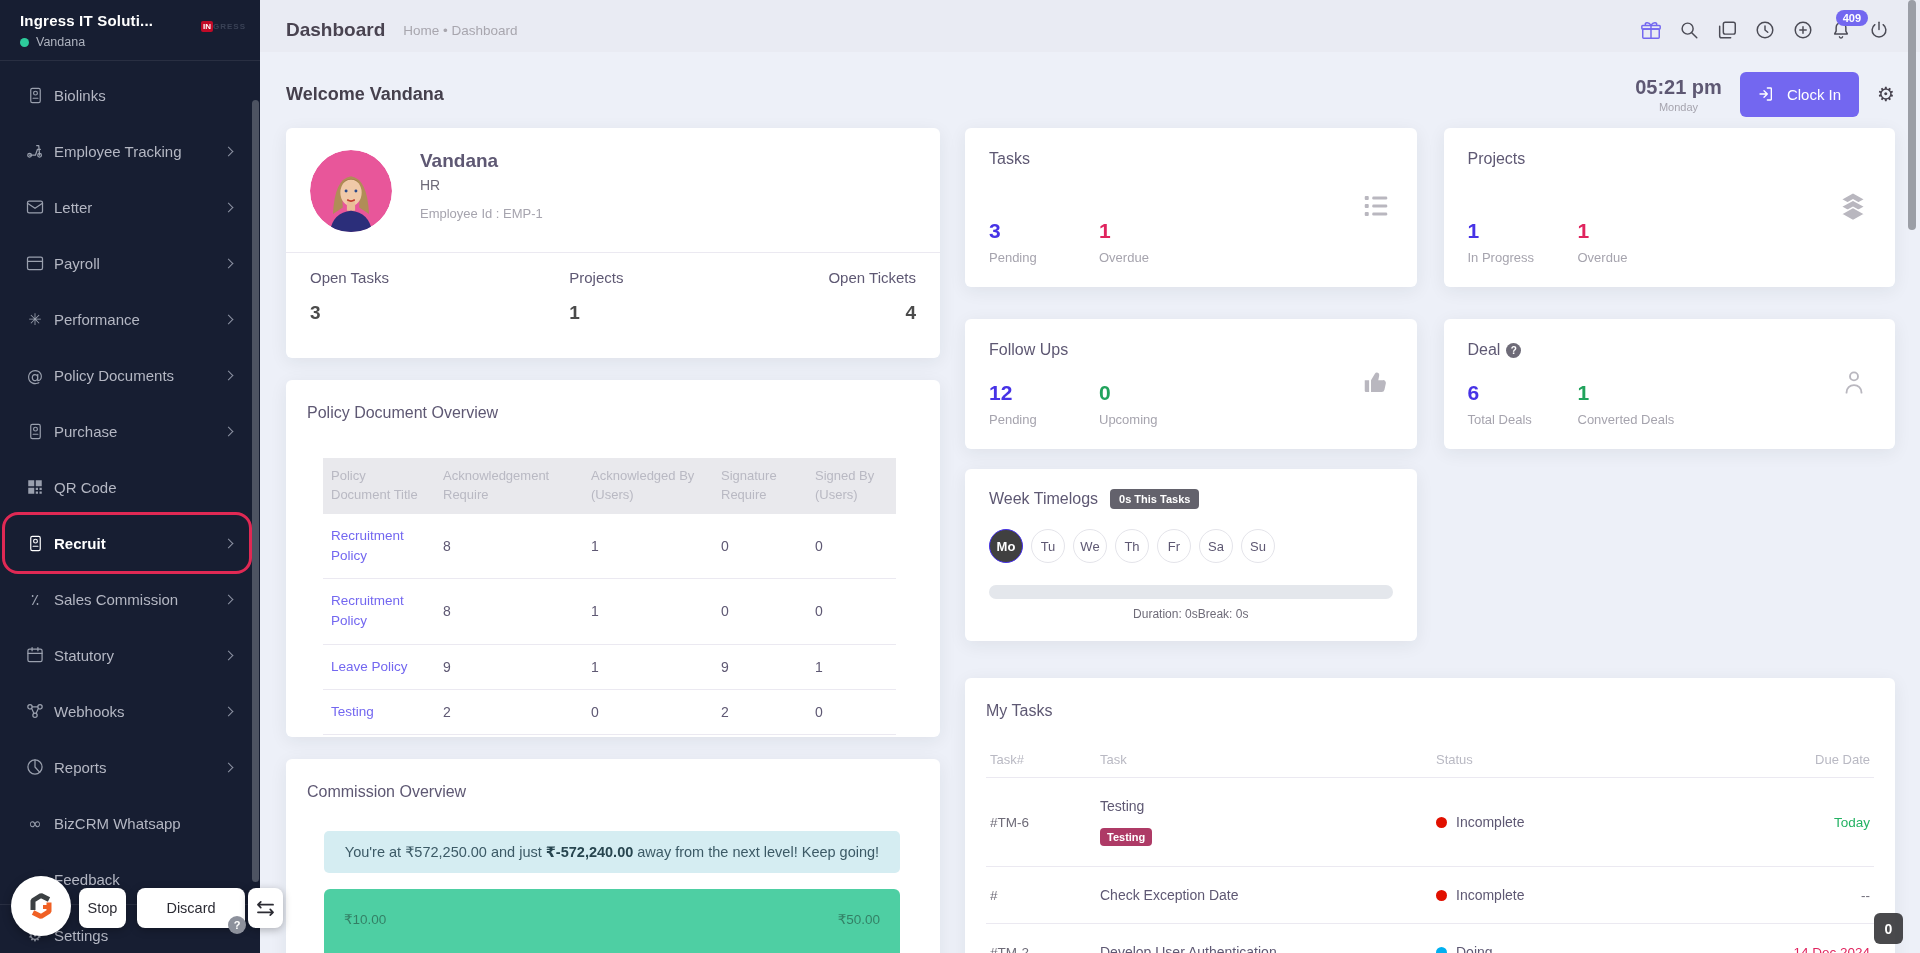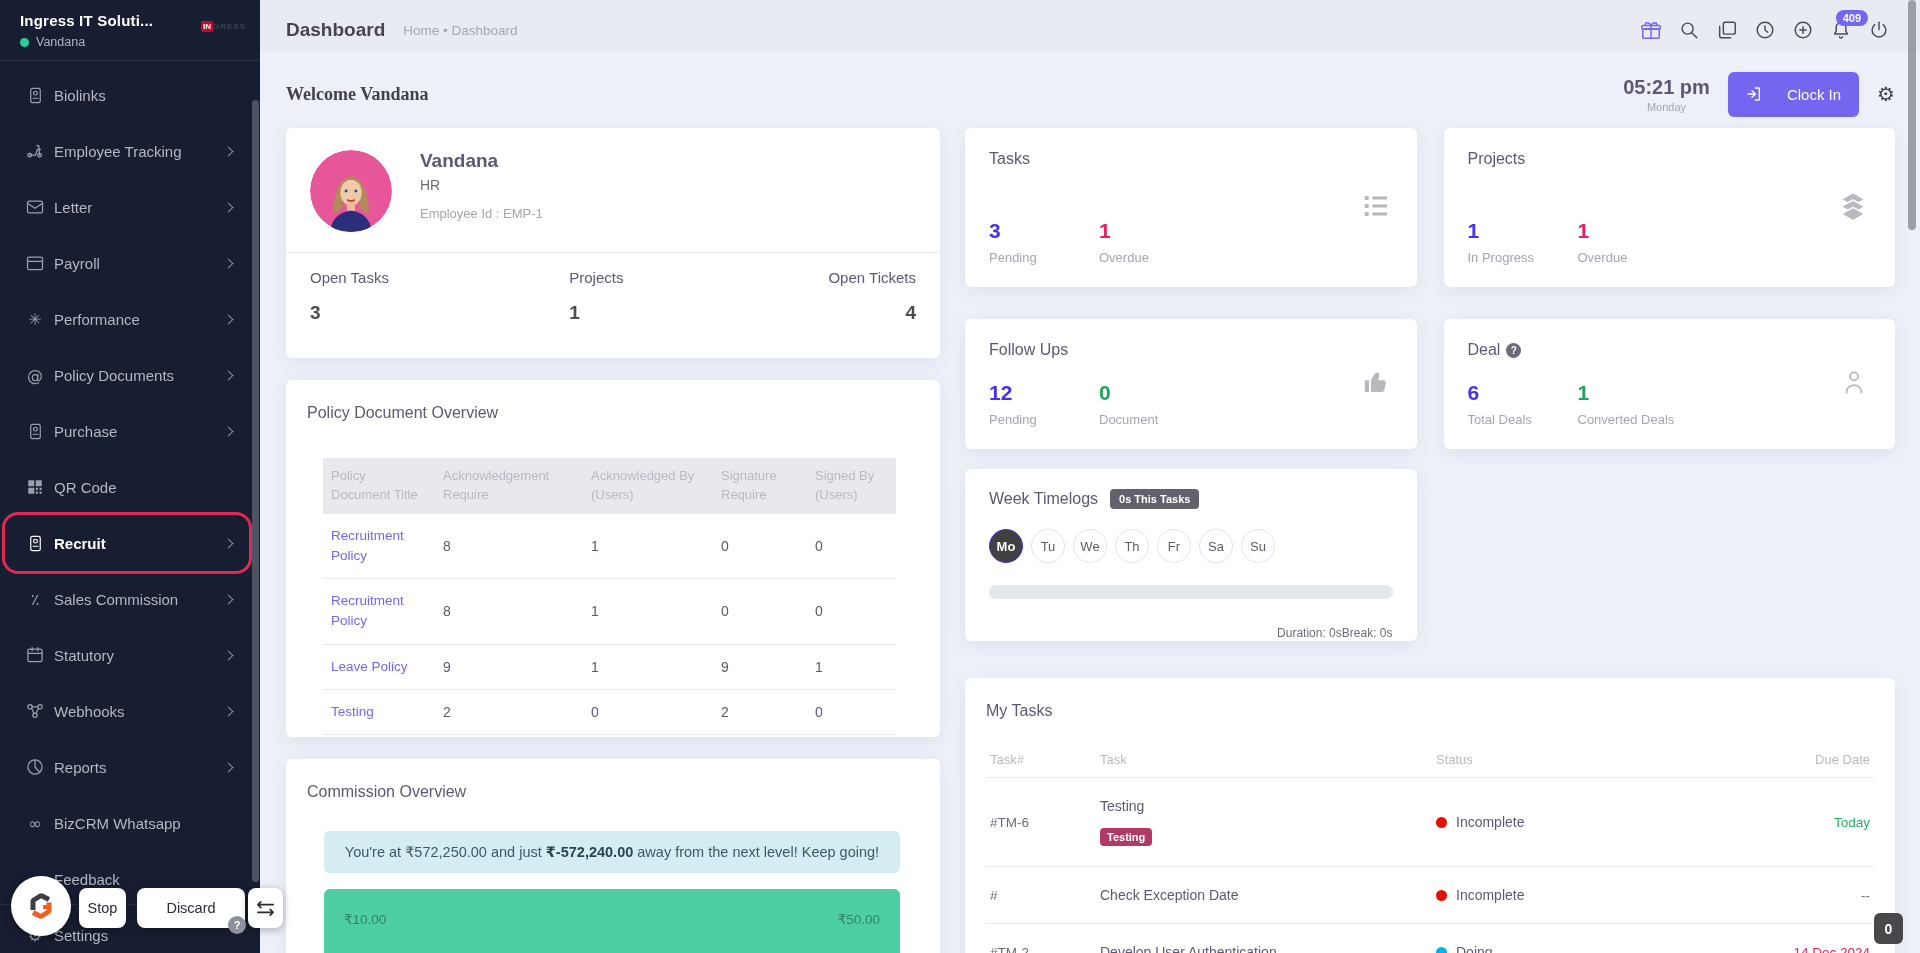--- a/index.html
+++ b/index.html
@@ -34,26 +34,26 @@
   .tb-icons { margin-left:auto; display:flex; align-items:center; gap:16px; }
   .tb-icon { width:22px; height:22px; color:#4b4b55; cursor:pointer; position:relative; }
   .tb-icon svg { width:22px; height:22px; stroke:currentColor; fill:none; stroke-width:1.6; stroke-linecap:round; stroke-linejoin:round; }
   .tb-icon.purple { color:#7367f0; }
   .bell-wrap { position:relative; }
   .bell-badge { position:absolute; top:-9px; right:-16px; background:#7367f0; color:#fff; font-size:11px; font-weight:bold; padding:2px 7px; border-radius:9px; }
 
   
   .content { position:absolute; left:260px; right:0; top:52px; bottom:0; background:#edf0f8; padding:8px 25px 0 26px; overflow:hidden; }
   .welcome-row { height:68px; display:flex; align-items:center; }
-  .welcome { font-size:18px; font-weight:bold; color:#45404d;font-family:Liberation Serif, serif; }
+  .welcome { font-size:18px; font-weight:bold; color:#45404d; }
   .wr-right { margin-left:auto; display:flex; align-items:center; gap:18px; }
   .time-block { text-align:center; }
   .time { font-size:20px; font-weight:bold; color:#5e5873; }
   .dayname { font-size:11px; color:#a6a4ae; margin-top:2px; }
-  .clockin { display:flex; align-items:center; gap:25px; background:#7367f0; color:#fff; border:none; border-radius:6px; font-size:15px; padding:14px 18px; cursor:pointer; font-family:inherit; }
+  .clockin { display:flex; align-items:center; gap:13px; background:#7367f0; color:#fff; border:none; border-radius:6px; font-size:15px; padding:14px 18px; cursor:pointer; font-family:inherit; }
   .clockin svg { width:16px; height:16px; stroke:#fff; fill:none; stroke-width:2; stroke-linecap:round; stroke-linejoin:round; }
   .gear-btn { font-family:"DejaVu Sans",sans-serif; font-size:20px; color:#47424e; cursor:pointer; }
 
   .columns { display:grid; grid-template-columns:654px 1fr; gap:22px 25px; }
   .card { background:#fff; border-radius:6px; box-shadow:0 4px 18px rgba(34,41,47,.07); }
   .card-title { font-size:16px; font-weight:500; color:#5e5873; }
 
   
   .col-left { display:flex; flex-direction:column; gap:22px; }
   .profile-card { height:230px; display:flex; flex-direction:column; }
@@ -99,21 +99,21 @@
   .sc-icon { position:absolute; right:26px; top:50%; transform:translateY(-50%); color:#b9b7bf; }
   .help-dot { display:inline-flex; width:15px; height:15px; border-radius:50%; background:#6e6b78; color:#fff; font-size:10px; font-weight:bold; align-items:center; justify-content:center; margin-left:6px; vertical-align:1px; cursor:pointer; }
 
   .week-card { margin-top:20px; width:calc(50% - 13.5px); height:172px; padding:20px 24px; }
   .wk-head { display:flex; align-items:center; gap:12px; }
   .wk-badge { background:#63626c; color:#fff; font-size:11px; font-weight:bold; padding:4px 9px; border-radius:4px; }
   .days { display:flex; gap:8px; margin-top:20px; }
   .day { width:34px; height:34px; border-radius:50%; border:1px solid #e4e4ea; background:#fff; color:#5e5873; font-size:13px; display:flex; align-items:center; justify-content:center; cursor:pointer; }
   .day.active { background:#404040; border-color:#4733e6; color:#fff; font-weight:bold; }
   .wk-bar { margin-top:22px; height:14px; border-radius:7px; background:#e4e7ec; }
-  .wk-foot { margin-top:27px; display:flex; justify-content:flex-end; font-size:12px; color:#6e6b78; }
+  .wk-foot { margin-top:8px; display:flex; justify-content:center; font-size:12px; color:#6e6b78; }
 
   .mytasks-card { margin-top:37px; flex:1; padding:24px 21px 0 21px; }
   .mt-table { margin-top:22px; }
   .mt-row { display:grid; grid-template-columns:110px 1fr 330px 112px; align-items:center; border-bottom:1px solid #ebe9f1; }
   .mt-row.head { border-top:none; }
   .mt-cell { font-size:13.5px; padding:12px 4px; }
   .head .mt-cell { color:#b9b9c3; font-size:13px; padding:10px 4px; }
   .mt-cell.right { text-align:right; }
   .mt-id { color:#6e6b78; }
   .mt-task { color:#5e5873; font-size:14px; padding:20px 4px; }
@@ -485,21 +485,21 @@
 
         <section class="card stat-card short">
           <div class="card-title">Follow Ups</div>
           <div class="sc-metrics">
             <div class="metric">
               <div class="m-value m-indigo">12</div>
               <div class="m-label">Pending</div>
             </div>
             <div class="metric">
               <div class="m-value m-success">0</div>
-              <div class="m-label">Document</div>
+              <div class="m-label">Upcoming</div>
             </div>
           </div>
           <span class="sc-icon"><svg width="30" height="30" viewBox="0 0 24 24" fill="currentColor">
                 <path d="M3 10.5h3.5V20H4a1 1 0 0 1-1-1zM8 20h8.6a2.2 2.2 0 0 0 2.15-1.75l1.1-5A2.2 2.2 0 0 0 17.7 10.5H13.8l.75-3.6A1.9 1.9 0 0 0 11.1 5.4L8 10.5z"></path>
               </svg></span>
         </section>
 
         <section class="card stat-card short">
           <div class="card-title"><span>Deal</span><span class="help-dot">?</span></div>
           <div class="sc-metrics">

